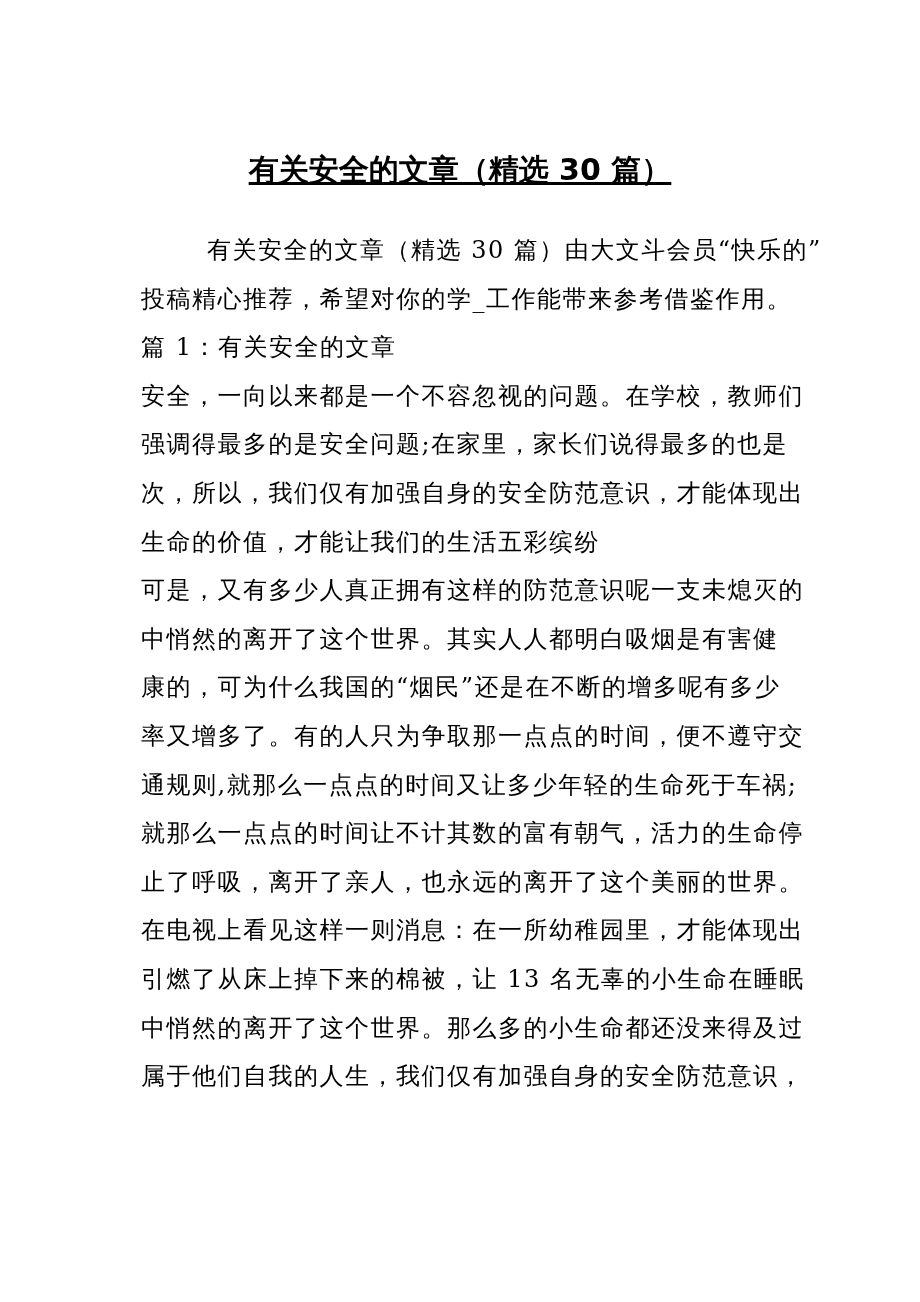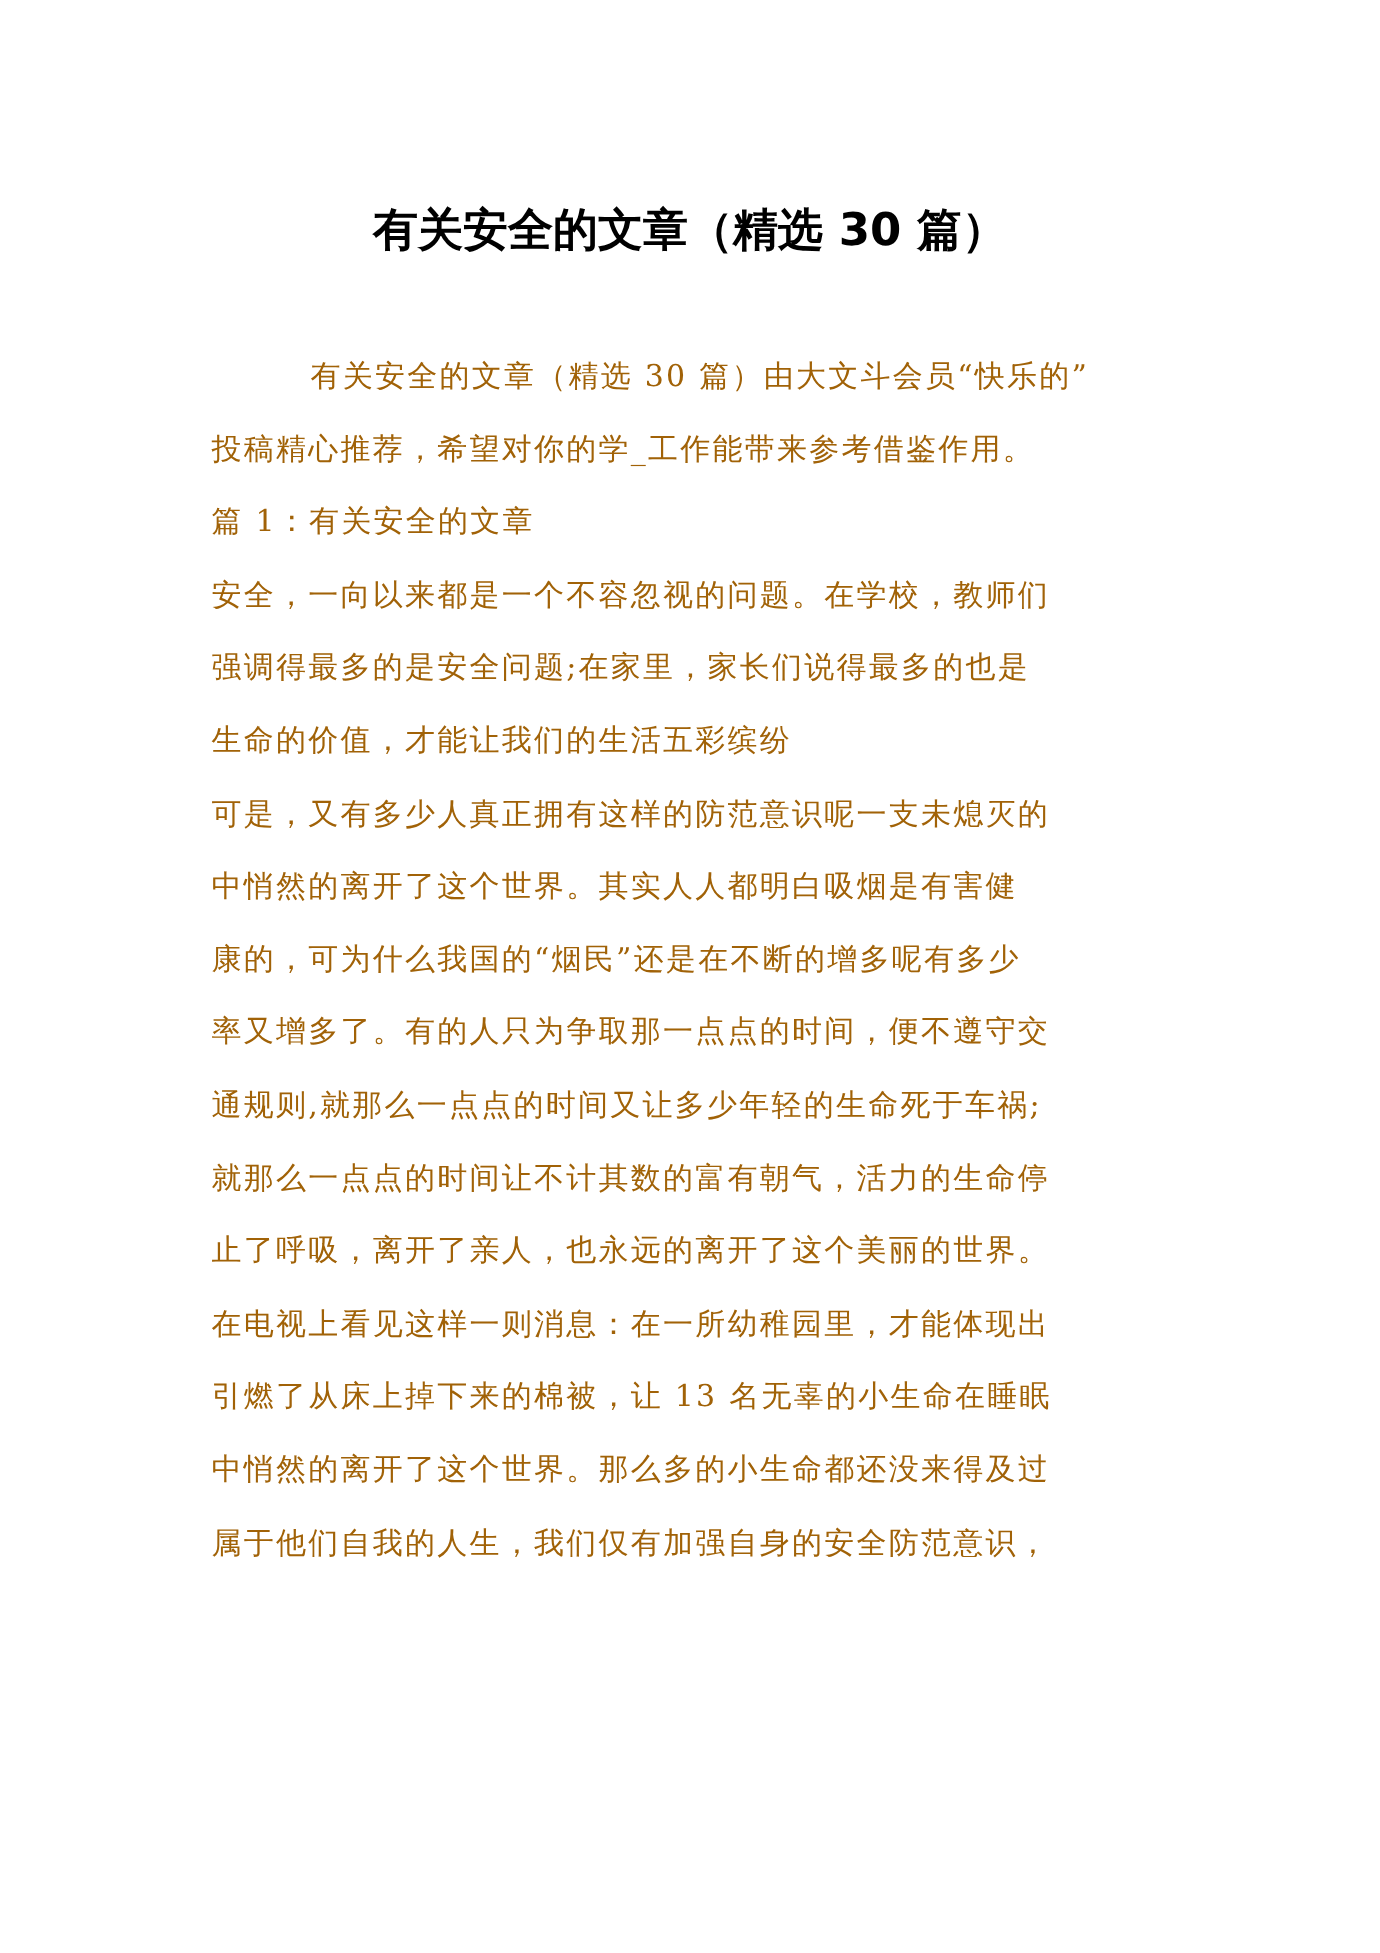--- a/index.html
+++ b/index.html
@@ -19,61 +19,63 @@
       position: absolute;
       left: 0;
       top: 0;
       width: 920px;
       height: 1302px;
       background: #ffffff;
     }
     .title {
       position: absolute;
       left: 0;
-      top: 129px;
+      top: 145px;
       width: 920px;
       text-align: center;
       font-family: "DejaVu Sans", "Liberation Sans", sans-serif;
       font-weight: bold;
       font-size: 30px;
       line-height: 50px;
       color: #000000;
       letter-spacing: 0px;
+      text-decoration: underline;
     }
     .body-text {
       position: absolute;
       left: 141px;
       top: 226px;
       width: 650px;
     }
     .line {
       display: block;
       height: 48.6px;
       line-height: 48.6px;
-      font-size: 20px;
+      font-size: 24px;
       white-space: nowrap;
-      color: #a16207;
+      color: #000000;
       letter-spacing: 1.5px;
     }
     .line.indent {
       padding-left: 66px;
     }
   </style>
 </head>
 <body>
 
 <div class="page">
   <div class="title">有关安全的文章（精选 30 篇）</div>
 
   <div class="body-text">
     <span class="line indent">有关安全的文章（精选 30 篇）由大文斗会员“快乐的”</span>
     <span class="line">投稿精心推荐，希望对你的学_工作能带来参考借鉴作用。</span>
     <span class="line">篇 1：有关安全的文章</span>
     <span class="line">安全，一向以来都是一个不容忽视的问题。在学校，教师们</span>
     <span class="line">强调得最多的是安全问题;在家里，家长们说得最多的也是</span>
+    <span class="line">次，所以，我们仅有加强自身的安全防范意识，才能体现出</span>
     <span class="line">生命的价值，才能让我们的生活五彩缤纷</span>
     <span class="line">可是，又有多少人真正拥有这样的防范意识呢一支未熄灭的</span>
     <span class="line">中悄然的离开了这个世界。其实人人都明白吸烟是有害健</span>
     <span class="line">康的，可为什么我国的“烟民”还是在不断的增多呢有多少</span>
     <span class="line">率又增多了。有的人只为争取那一点点的时间，便不遵守交</span>
     <span class="line">通规则,就那么一点点的时间又让多少年轻的生命死于车祸;</span>
     <span class="line">就那么一点点的时间让不计其数的富有朝气，活力的生命停</span>
     <span class="line">止了呼吸，离开了亲人，也永远的离开了这个美丽的世界。</span>
     <span class="line">在电视上看见这样一则消息：在一所幼稚园里，才能体现出</span>
     <span class="line">引燃了从床上掉下来的棉被，让 13 名无辜的小生命在睡眠</span>

